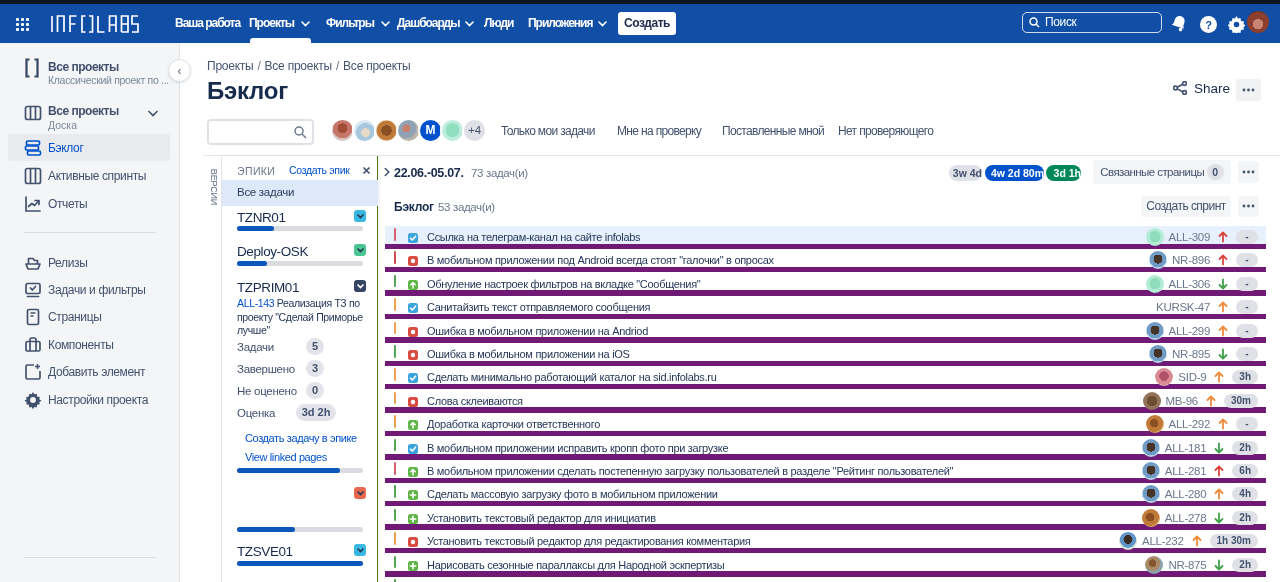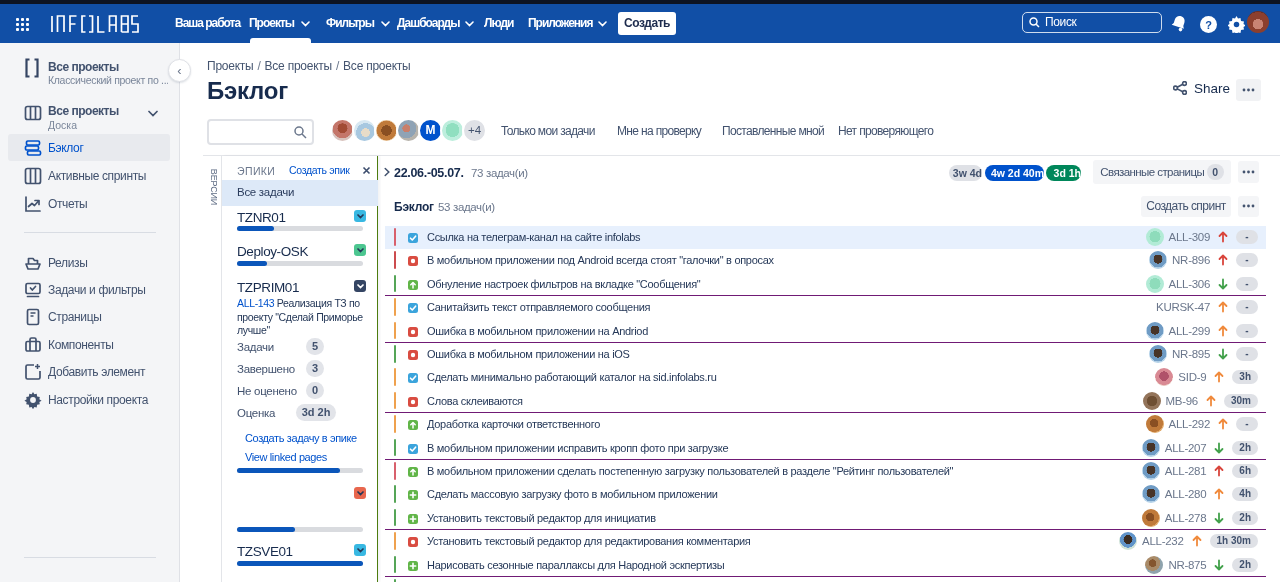--- a/index.html
+++ b/index.html
@@ -46,21 +46,21 @@
 .epbar { position:absolute; left:15px; width:126px; height:5px; background:#d9dbdf; border-radius:2.5px; }
 .epbar i { position:absolute; left:0; top:0; height:5px; background:#0b56ba; border-radius:2.5px; display:block; }
 .stat { position:absolute; left:15px; font-size:11.5px; letter-spacing:-0.025em; color:#42526e; }
 .chipg { position:absolute; height:17px; border-radius:9px; background:#e2e4e9; font-size:11px; font-weight:700; color:#42526e; text-align:center; line-height:17px; }
 .eplink { position:absolute; left:23px; font-size:11px; letter-spacing:-0.035em; color:#0052cc; }
 
 
 #list { position:absolute; left:381px; top:156px; width:885px; height:426px; background:#fff; }
 .hdrbtn { position:absolute; background:#f4f5f7; border-radius:3px; font-size:12px; letter-spacing:-0.045em; color:#42526e; text-align:center; white-space:nowrap; }
 .chip { position:absolute; height:16px; border-radius:8px; font-size:10.5px; font-weight:700; text-align:right; }
-.row { position:absolute; left:4px; width:881px; height:24px; border-bottom:1px solid #701a75; background:#fff; }
+.row { position:absolute; left:4px; width:881px; height:24px; border-bottom:6px solid #701a75; background:#fff; }
 .row .bar { position:absolute; left:8.5px; top:2.5px; bottom:3px; width:2.5px; border-radius:1.5px; }
 .row .tico { position:absolute; left:23px; top:7.5px; width:10px; height:10px; border-radius:2.5px; }
 .row .tico svg { display:block; }
 .row .ttl { position:absolute; left:42px; top:5.5px; font-size:11px; letter-spacing:-0.027em; color:#253858; white-space:nowrap; }
 .rt { position:absolute; right:8px; top:0; height:23px; display:flex; align-items:center; }
 .rt .av { width:18px; height:18px; border-radius:50%; margin-right:5px; }
 .rt .key { font-size:11.5px; letter-spacing:-0.025em; color:#6b778c; margin-right:8px; }
 .rt .pchip { height:14px; min-width:22px; border-radius:7px; background:#dfe1e6; color:#42526e; font-size:10px; font-weight:700; text-align:center; line-height:14px; padding:0 7px; }
 .rt svg { margin-right:8px; }
 
@@ -340,21 +340,21 @@
         <i style="width:126px"></i>
       </div>
   </div>
   <div id="list">
 <svg class="abs" style="left:3px;top:11px" width="6" height="10" viewBox="0 0 6 10">
         <path d="M1.2 1.5 L4.8 5 L1.2 8.5" stroke="#42526e" stroke-width="1.5" fill="none" stroke-linecap="round"></path>
       </svg>
 <span class="abs" style="left:13px;top:10px;font-size:12.5px;letter-spacing:-0.025em;font-weight:700;color:#172b4d">22.06.-05.07.</span>
 <span class="abs" style="left:90px;top:10.5px;font-size:11.5px;letter-spacing:-0.03em;color:#6b778c">73 задач(и)</span>
 <span class="chip" style="left:568px;top:9px;width:33px;background:#dfe1e6;color:#42526e;line-height:16px">3w 4d</span>
-<span class="chip" style="left:604px;top:9px;width:59px;background:#0052cc;color:#fff;line-height:16px">4w 2d 40m</span>
+<span class="chip" style="left:604px;top:9px;width:59px;background:#0052cc;color:#fff;line-height:16px">4w 2d 80m</span>
 <span class="chip" style="left:665px;top:9px;width:35px;background:#00875a;color:#fff;line-height:16px">3d 1h</span>
 <span class="hdrbtn" style="left:712px;top:4px;width:138px;height:24px;line-height:24px;font-size:11.5px;letter-spacing:-0.05em">Связанные страницы&nbsp;<span style="display:inline-block;background:#dfe1e6;border-radius:8px;width:17px;height:16px;line-height:16px;font-size:10.5px;font-weight:700;letter-spacing:0">0</span></span>
 <span class="hdrbtn" style="left:857px;top:5px;width:21px;height:22px;line-height:20px"><svg style="vertical-align:middle" width="13" height="4" viewBox="0 0 13 4">
           <circle cx="2" cy="2" r="1.4" fill="#44546f"></circle>
           <circle cx="6.5" cy="2" r="1.4" fill="#44546f"></circle>
           <circle cx="11" cy="2" r="1.4" fill="#44546f"></circle>
         </svg></span>
 <span class="abs" style="left:13px;top:44px;font-size:12px;letter-spacing:-0.02em;font-weight:700;color:#172b4d">Бэклог</span>
 <span class="abs" style="left:57px;top:44.5px;font-size:11.5px;letter-spacing:-0.03em;color:#6b778c">53 задач(и)</span>
 <span class="hdrbtn" style="left:760px;top:40px;width:90px;height:21px;line-height:21px">Создать спринт</span>
@@ -518,21 +518,21 @@
 <div class="row" style="top:280.1px">
 <i class="bar" style="background:#55a557"></i>
 <div class="tico" style="background:#3ba4dc">
           <svg width="10" height="10" viewBox="0 0 10 10">
             <path d="M2.5 5.2 L4.3 7 L7.6 3.2" stroke="#fff" stroke-width="1.6" fill="none" stroke-linecap="round" stroke-linejoin="round"></path>
           </svg>
         </div>
 <span class="ttl">В мобильном приложении исправить кропп фото при загрузке</span>
 <span class="rt">
           <span class="av av-man"></span>
-          <span class="key">ALL-207</span>
+          <span class="key">ALL-181</span>
           <svg width="10" height="12" viewBox="0 0 10 12">
             <path d="M5 1.5 V10 M1.5 7 L5 10.5 L8.5 7" stroke="#42a14b" stroke-width="1.8" fill="none" stroke-linecap="round" stroke-linejoin="round"></path>
           </svg>
           <span class="pchip">2h</span>
         </span>
 </div>
 <div class="row" style="top:303.5px">
 <i class="bar" style="background:#d8606c"></i>
 <div class="tico" style="background:#61b548">
           <svg width="10" height="10" viewBox="0 0 10 10">

